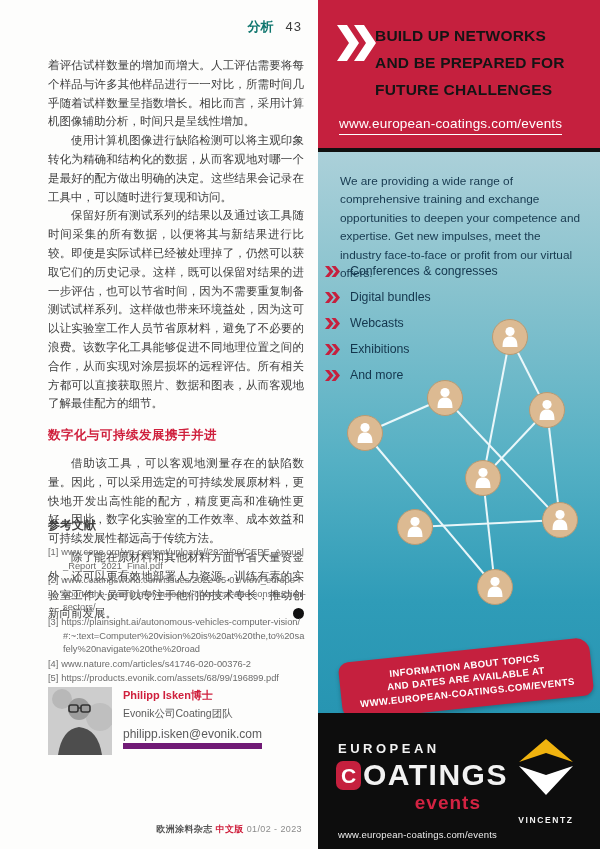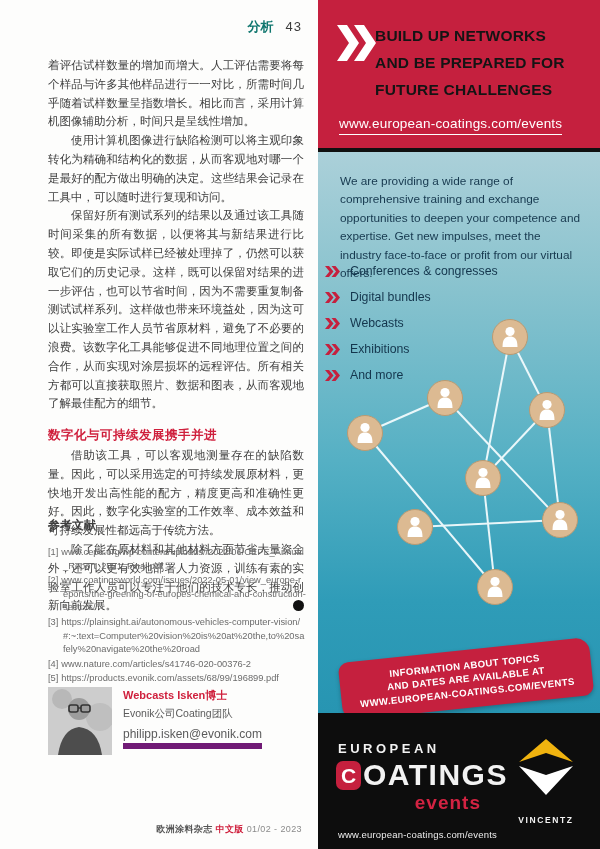--- a/index.html
+++ b/index.html
@@ -15,21 +15,21 @@
   .page-head .section { color:#0f766e; font-weight:bold; margin-right:12px; }
   .page-head .pageno { color:#3c3c3c; letter-spacing:1px; }
 
   .article-body {
     position:absolute; top:56px; left:48px; width:256px;
     font-size:11.5px; line-height:18.8px; color:#3d3d3d; text-align:justify;
   }
   .article-body p.indent { text-indent:2em; }
   .subheading {
     color:#cf1f3c; font-weight:bold; font-size:12.5px;
-    margin:13px 0 1px 0; letter-spacing:.5px;
+    margin:13px 0 9px 0; letter-spacing:.5px;
   }
   .end-marker {
     float:right; width:11px; height:11px; border-radius:50%;
     background:#111; color:#fff; font-size:8px; line-height:11px;
     text-align:center; margin-top:4px; font-weight:bold;
   }
 
   .references { position:absolute; top:517px; left:48px; width:258px; }
   .references h4 { font-size:12px; color:#3d3d3d; font-weight:bold; margin-bottom:12px; }
   .ref-item {
@@ -140,21 +140,21 @@
         <circle cx="14" cy="12" r="10" fill="#b8b8b8"></circle>
         <circle cx="52" cy="30" r="14" fill="#bfbfbf"></circle>
         <circle cx="31" cy="22" r="11" fill="#9d9d9d"></circle>
         <path d="M10 68 Q14 42 31 40 Q50 42 54 68 Z" fill="#4d4d4d"></path>
         <rect x="21" y="18" width="9" height="7" rx="2" fill="none" stroke="#333" stroke-width="1.6"></rect>
         <rect x="33" y="18" width="9" height="7" rx="2" fill="none" stroke="#333" stroke-width="1.6"></rect>
         <path d="M30 21 h3" stroke="#333" stroke-width="1.4"></path>
       </svg>
     </div>
     <div class="author-info">
-      <div class="author-name">Webcasts Isken博士</div>
+      <div class="author-name">Philipp Isken博士</div>
       <div class="author-line">Evonik公司Coating团队</div>
       <div class="author-email">philipp.isken@evonik.com</div>
     </div>
   </div>
 
   <div class="page-footer">
     <span class="journal">欧洲涂料杂志</span>
     <span class="edition">中文版</span>
     <span>01/02 - 2023</span>
   </div>

